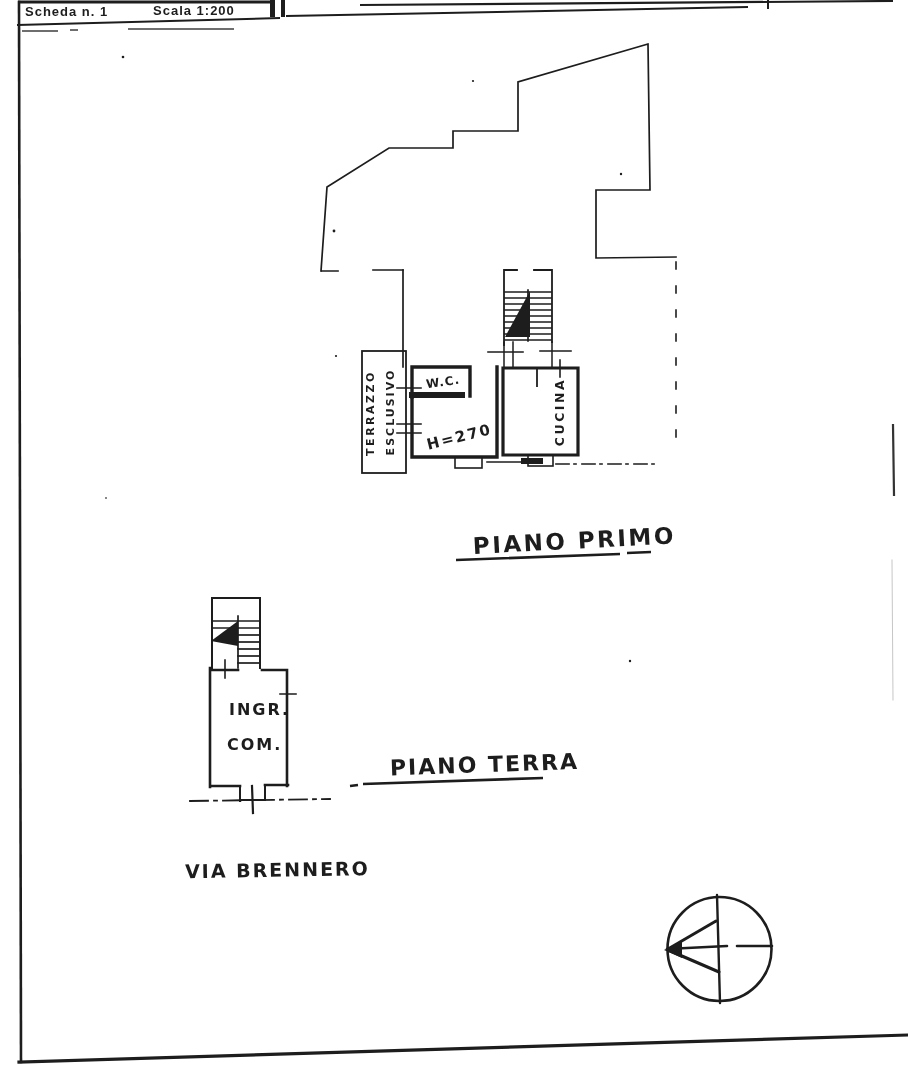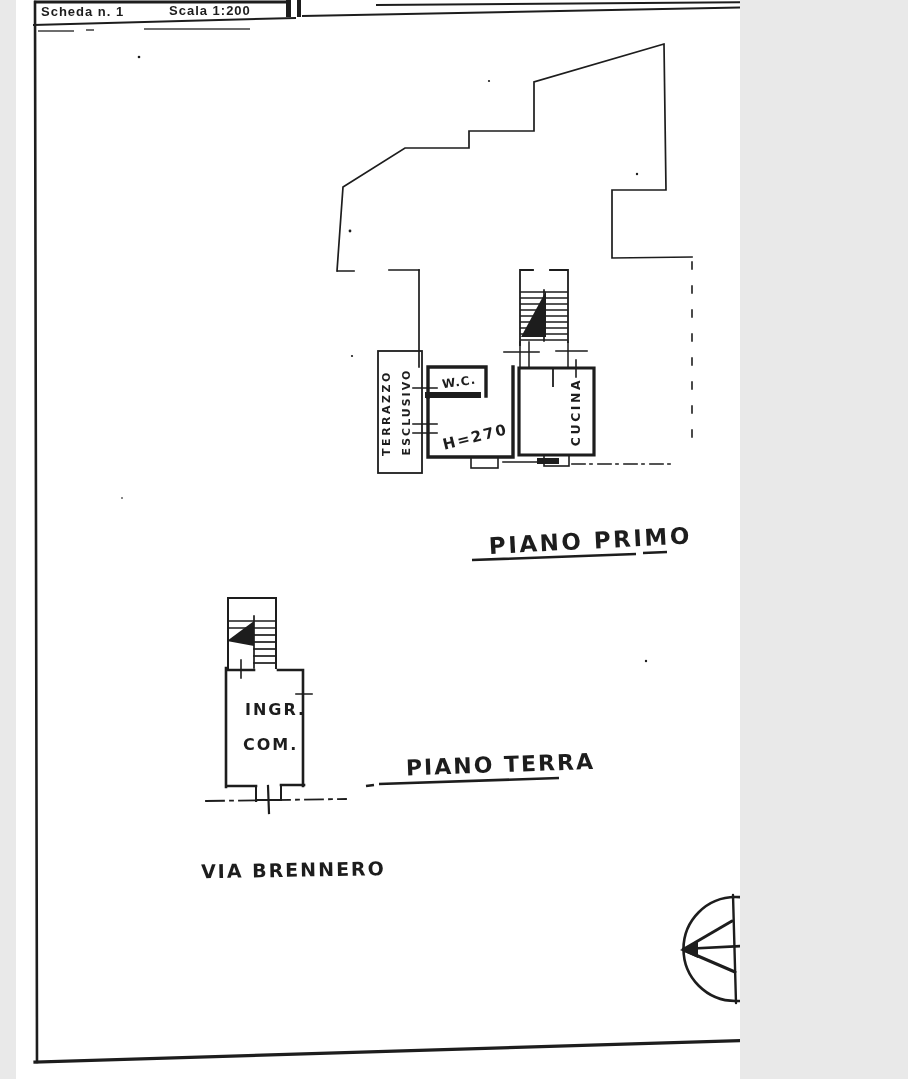--- a/index.html
+++ b/index.html
@@ -1,19 +1,19 @@
 <!DOCTYPE html>
 <html style="--ink: #1d1d1d; --paper: #ffffff;"><head>
 <meta charset="utf-8">
 <style>
   :root { --ink:#1d1d1d; --paper:#ffffff; }
   html,body{margin:0;padding:0;background:#e9e9e9;}
   .page{
-    position:relative;width:724px;height:1079px;background:var(--paper);
-    font-family:"DejaVu Sans",sans-serif;overflow:hidden;margin-left:16px;
+    position:relative;width:908px;height:1079px;background:var(--paper);
+    font-family:"DejaVu Sans",sans-serif;overflow:hidden;
   }
   svg text{fill:var(--ink);}
   .typed{font-family:"Liberation Sans","DejaVu Sans",sans-serif;font-weight:700;}
   .hand{font-family:"DejaVu Sans",sans-serif;font-weight:700;}
   .ink{stroke:var(--ink);}
 </style>
 </head>
 <body>
 
 <div class="page">

